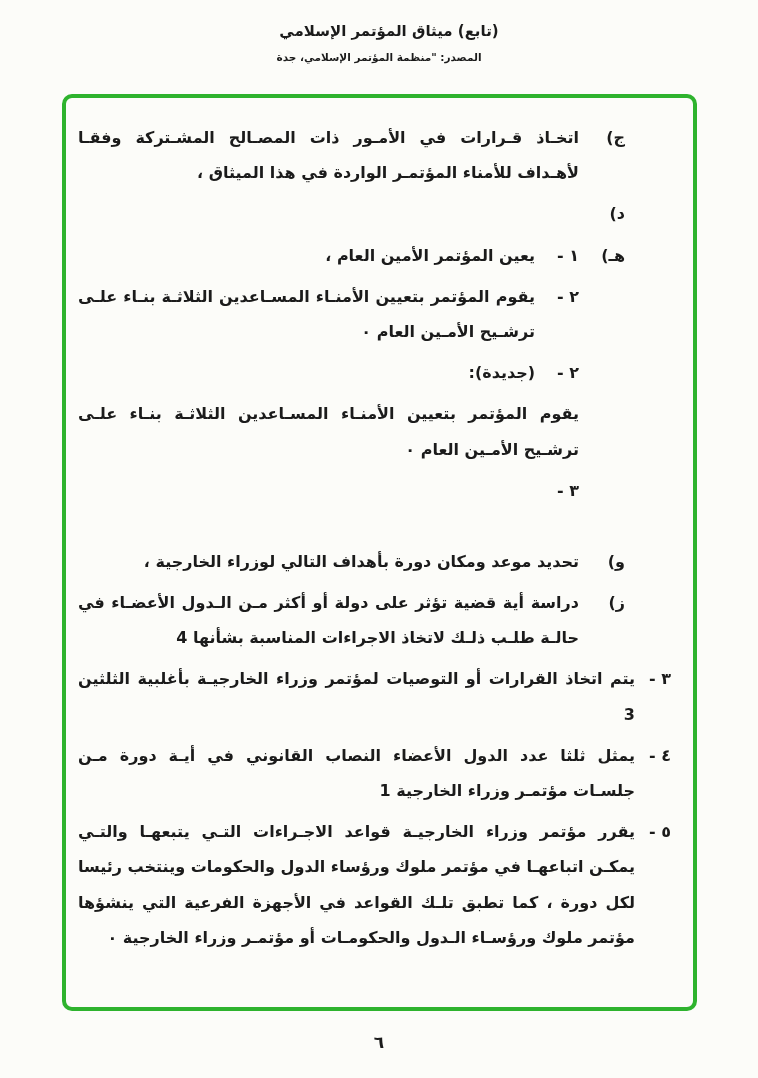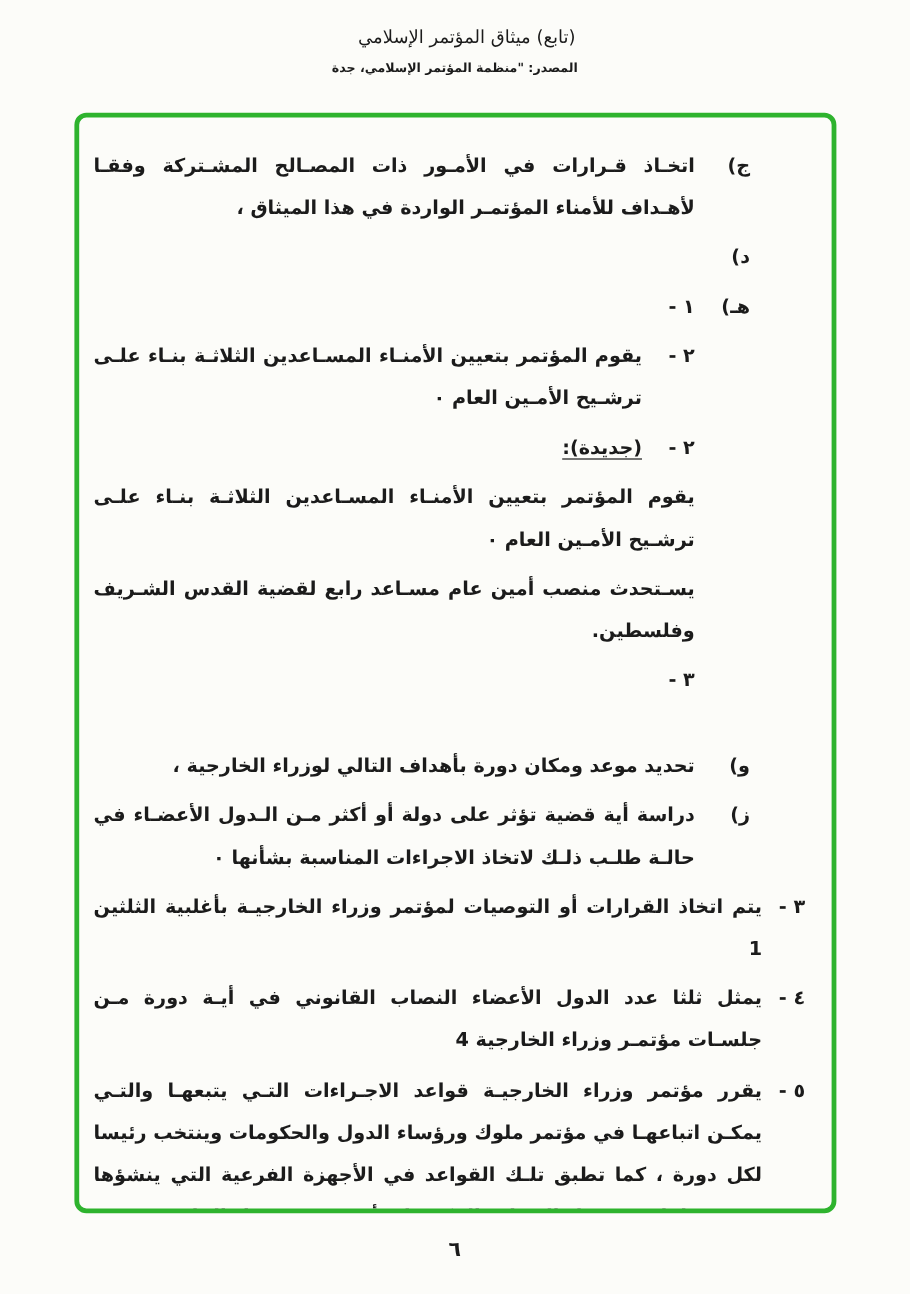--- a/index.html
+++ b/index.html
@@ -7,21 +7,21 @@
     width: 758px;
     height: 1078px;
     background: #fcfcf9;
     font-family: "DejaVu Sans", sans-serif;
     color: #1b1b1b;
     position: relative;
     direction: rtl;
     overflow: hidden;
   }
   .doc-header { text-align: center; padding-top: 22px; }
-  .doc-title { font-size: 15px; font-weight: 400; margin-left: 20px; }
+  .doc-title { font-size: 15px; font-weight: 700; margin-left: 20px; }
   .doc-source { font-size: 10.5px; font-weight: 700; margin-top: 11px; }
 
   .frame {
     position: absolute;
     top: 94px;
     left: 62px;
     width: 635px;
     height: 917px;
     box-sizing: border-box;
     border: 4px solid #2eb32e;
@@ -49,21 +49,21 @@
     text-align: justify;
   }
   .lvl1 { padding-right: 0; }
   .lvl1 > .marker { width: 36px; }
   .lvl2 { padding-right: 46px; }
   .lvl2 > .marker { width: 46px; }
   .lvl2 > .marker2 { width: 44px; }
   .lvl3 { padding-right: 92px; }
   .lvl3 > .marker { width: 44px; }
   .gap-before { margin-top: 36px; }
-  .underline { text-decoration: underline; text-underline-offset: 4px; }
+  .underline { text-underline-offset: 4px; }
 
   .page-number {
     position: absolute;
     bottom: 26px;
     left: 0;
     width: 100%;
     text-align: center;
     font-size: 17px;
     font-weight: 700;
   }
@@ -83,62 +83,59 @@
 
     <span class="text">اتخـاذ قـرارات في الأمـور ذات المصـالح المشـتركة وفقـا لأهـداف للأمناء المؤتمـر الواردة في هذا الميثاق ،</span>
   </div>
       <div class="item lvl2">
     <span class="marker">د)</span>
 
   </div>
       <div class="item lvl2">
     <span class="marker">هـ)</span>
     <span class="marker2">١ -</span>
+    <span class="text">يعين المؤتمر الأمين العام ،</span>
   </div>
       <div class="item lvl3">
     <span class="marker">٢ -</span>
 
     <span class="text">يقوم المؤتمر بتعيين الأمنـاء المسـاعدين الثلاثـة بنـاء علـى ترشـيح الأمـين العام ٠</span>
   </div>
       <div class="item lvl3">
     <span class="marker">٢ -</span>
 
     <span class="text underline">(جديدة):</span>
   </div>
       <div class="item lvl3">
 
     <span class="text">يقوم المؤتمر بتعيين الأمنـاء المسـاعدين الثلاثـة بنـاء علـى ترشـيح الأمـين العام ٠</span>
   </div>
       <div class="item lvl3">
-
-    <span class="text">يسـتحدث منصب أمين عام مسـاعد رابع لقضية القدس الشـريف وفلسطين.</span>
-  </div>
-      <div class="item lvl3">
     <span class="marker">٣ -</span>
 
   </div>
       <div class="item lvl2 gap-before">
     <span class="marker">و)</span>
 
     <span class="text">تحديد موعد ومكان دورة بأهداف التالي لوزراء الخارجية ،</span>
   </div>
       <div class="item lvl2">
     <span class="marker">ز)</span>
 
-    <span class="text">دراسة أية قضية تؤثر على دولة أو أكثر مـن الـدول الأعضـاء في حالـة طلـب ذلـك لاتخاذ الاجراءات المناسبة بشأنها ٠</span>
+    <span class="text">دراسة أية قضية تؤثر على دولة أو أكثر مـن الـدول الأعضـاء في حالـة طلـب ذلـك لاتخاذ الاجراءات المناسبة بشأنها 4</span>
   </div>
       <div class="item lvl1">
     <span class="marker">٣ -</span>
 
-    <span class="text">يتم اتخاذ القرارات أو التوصيات لمؤتمر وزراء الخارجيـة بأغلبية الثلثين 1</span>
+    <span class="text">يتم اتخاذ القرارات أو التوصيات لمؤتمر وزراء الخارجيـة بأغلبية الثلثين 3</span>
   </div>
       <div class="item lvl1">
     <span class="marker">٤ -</span>
 
-    <span class="text">يمثل ثلثا عدد الدول الأعضاء النصاب القانوني في أيـة دورة مـن جلسـات مؤتمـر وزراء الخارجية 4</span>
+    <span class="text">يمثل ثلثا عدد الدول الأعضاء النصاب القانوني في أيـة دورة مـن جلسـات مؤتمـر وزراء الخارجية 1</span>
   </div>
       <div class="item lvl1">
     <span class="marker">٥ -</span>
 
     <span class="text">يقرر مؤتمر وزراء الخارجيـة قواعد الاجـراءات التـي يتبعهـا والتـي يمكـن اتباعهـا في مؤتمر ملوك ورؤساء الدول والحكومات وينتخب رئيسا لكل دورة ، كما تطبق تلـك القواعد في الأجهزة الفرعية التي ينشؤها مؤتمر ملوك ورؤسـاء الـدول والحكومـات أو مؤتمـر وزراء الخارجية ٠</span>
   </div>
     </div>
 </div>
 
 <div class="page-number">٦</div>

